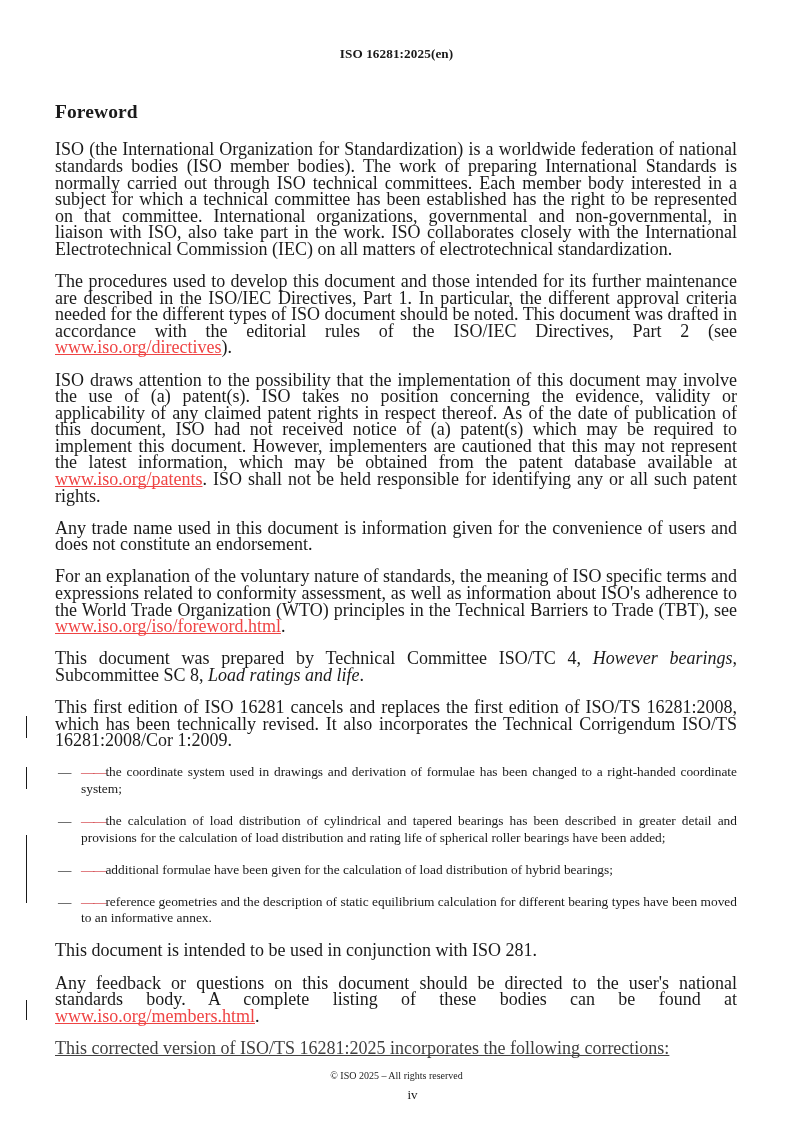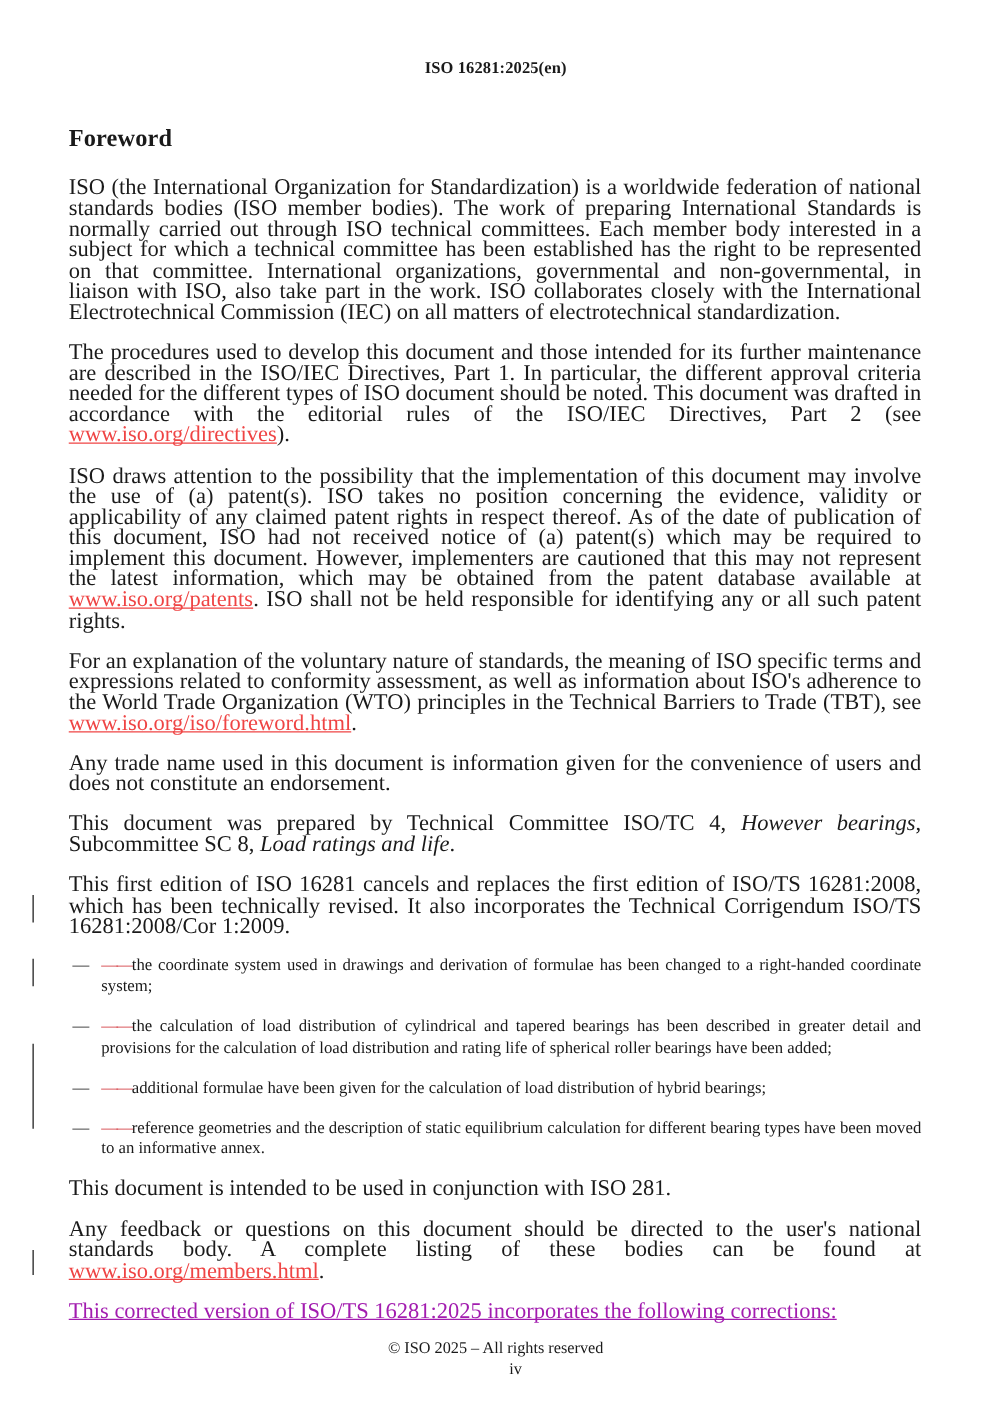--- a/index.html
+++ b/index.html
@@ -91,21 +91,21 @@
     line-height: 16.6px;
   }
   .ins-dash {
     color: #d23a40;
     letter-spacing: -1.2px;
     margin-right: 0px;
   }
 
   
   .inserted {
-    color: #a21caf;
+    color: #404040;
     text-decoration: underline;
     text-decoration-skip-ink: none;
   }
   p.para.inserted-para {
     color: #d23a40;
     text-align: left;
   }
 
   
   .change-bar {
@@ -113,21 +113,21 @@
     left: 26px;
     width: 0;
     border-left: 1.4px solid #1a1a1a;
   }
   .footer-copyright {
     position: absolute;
     top: 1070px;
     left: 0;
     width: 793px;
     text-align: center;
-    font-size: 13px;
+    font-size: 10px;
   }
   .footer-page {
     position: absolute;
     top: 1087px;
     left: 16px;
     width: 793px;
     text-align: center;
     font-size: 13px;
   }
 </style>
@@ -146,23 +146,23 @@
   <div class="content">
 
     <h1 class="fw-title">Foreword</h1>
 
     <p class="para">ISO (the International Organization for Standardization) is a worldwide federation of national standards bodies (ISO member bodies). The work of preparing International Standards is normally carried out through ISO technical committees. Each member body interested in a subject for which a technical committee has been established has the right to be represented on that committee. International organizations, governmental and non-governmental, in liaison with ISO, also take part in the work. ISO collaborates closely with the International Electrotechnical Commission (IEC) on all matters of electrotechnical standardization.</p>
 
     <p class="para"><span>The procedures used to develop this document and those intended for its further maintenance are described in the ISO/IEC Directives, Part 1. In particular, the different approval criteria needed for the different types of ISO document should be noted. This document was drafted in accordance with the editorial rules of the ISO/IEC Directives, Part 2 (see </span><a class="ext-link" href="#">www.iso.org/directives</a><span>).</span></p>
 
     <p class="para"><span>ISO draws attention to the possibility that the implementation of this document may involve the use of (a) patent(s). ISO takes no position concerning the evidence, validity or applicability of any claimed patent rights in respect thereof. As of the date of publication of this document, ISO had not received notice of (a) patent(s) which may be required to implement this document. However, implementers are cautioned that this may not represent the latest information, which may be obtained from the patent database available at </span><a class="ext-link" href="#">www.iso.org/patents</a><span>. ISO shall not be held responsible for identifying any or all such patent rights.</span></p>
 
+    <p class="para">Any trade name used in this document is information given for the convenience of users and does not constitute an endorsement.</p>
+
     <p class="para"><span>For an explanation of the voluntary nature of standards, the meaning of ISO specific terms and expressions related to conformity assessment, as well as information about ISO's adherence to the World Trade Organization (WTO) principles in the Technical Barriers to Trade (TBT), see </span><a class="ext-link" href="#">www.iso.org/iso/foreword.html</a><span>.</span></p>
-
-    <p class="para">Any trade name used in this document is information given for the convenience of users and does not constitute an endorsement.</p>
 
     <p class="para"><span>This document was prepared by Technical Committee ISO/TC 4, </span><em class="ital">However bearings</em><span>, Subcommittee SC 8, </span><em class="ital">Load ratings and life</em><span>.</span></p>
 
     <p class="para">This first edition of ISO 16281 cancels and replaces the first edition of ISO/TS 16281:2008, which has been technically revised. It also incorporates the Technical Corrigendum ISO/TS 16281:2008/Cor 1:2009.</p>
 
 
     <ul class="dash-list">
       <li class="dash-item">
         <span class="bullet-dash">—</span><span class="ins-dash">——</span><span>the coordinate system used in drawings and derivation of formulae has been changed to a right-handed coordinate system;</span>
       </li>

